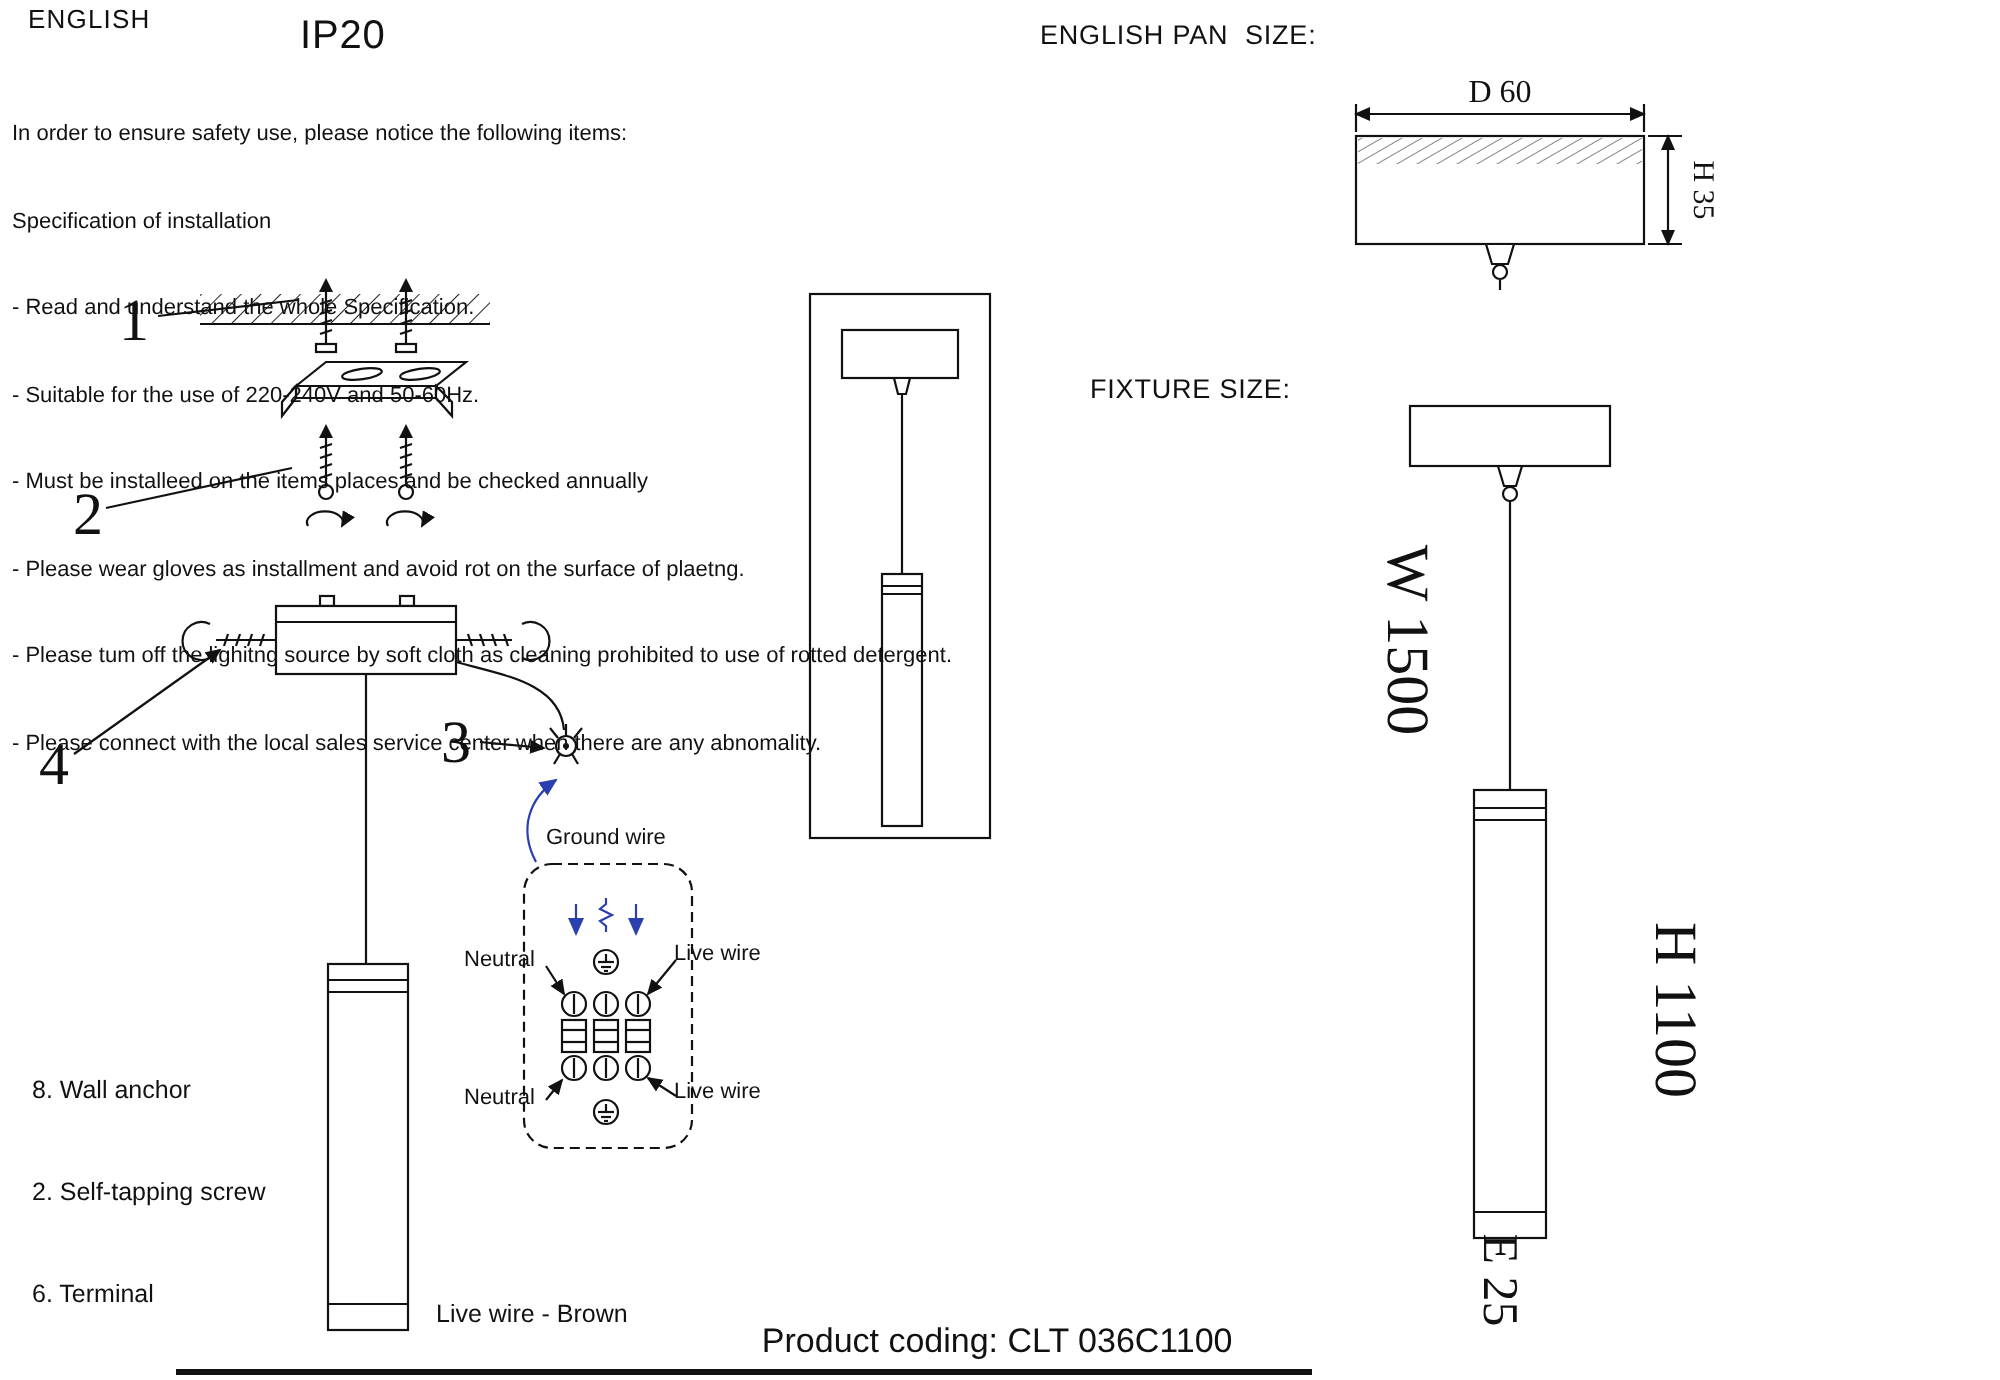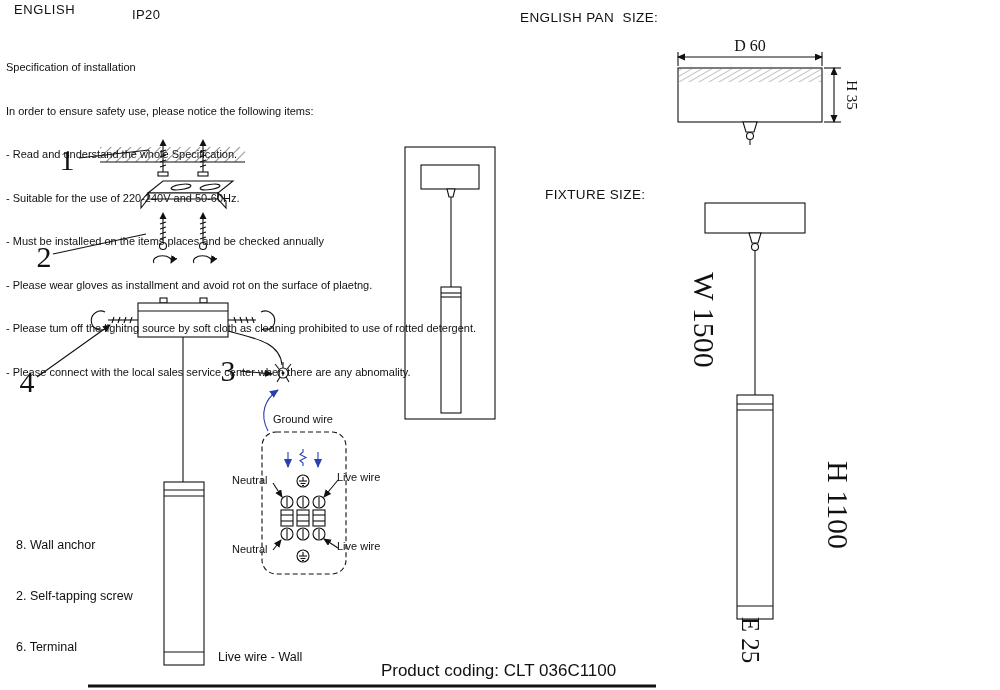--- a/index.html
+++ b/index.html
@@ -3,21 +3,21 @@
 <meta charset="utf-8">
 <style>
   * { margin:0; padding:0; box-sizing:border-box; }
   html,body { background:#fff; }
   .page {
     position:relative; width:1000px; height:690px; background:#ffffff;
     font-family:"Liberation Sans", sans-serif; color:#111; overflow:hidden;
   }
   .abs { position:absolute; white-space:pre; }
   .t-english { left:14px; top:2px;  font-size:13px; letter-spacing:.6px; }
-  .t-ip      { left:132px; top:7px; font-size:13px; letter-spacing:.4px; }
+  .t-ip      { left:150px; top:7px; font-size:20px; letter-spacing:.4px; }
   .spec      { left:6px; top:31px; font-size:11px; line-height:14.5px; }
   .spec div  { white-space:pre; }
   .t-panlabel { left:520px; top:10px; font-size:13.5px; letter-spacing:.4px; }
   .t-fixlabel { left:522px; top:187px; font-size:13.5px; letter-spacing:.4px;margin-left:23px; }
   .parts     { left:16px; top:503px; font-size:12.5px; line-height:17px; }
   .wirelabel { font-size:11px; }
   .l-ground  { left:273px; top:413px; }
   .l-neutral-top { left:232px; top:474px; }
   .l-live-top    { left:337px; top:471px; }
   .l-neutral-bot { left:232px; top:543px; }
@@ -246,22 +246,22 @@
       <text x="44" y="267" text-anchor="middle" font-size="30">2</text>
       <text x="27" y="392" text-anchor="middle" font-size="30">4</text>
       <text x="228" y="381" text-anchor="middle" font-size="30">3</text>
     </g>
   </svg>
 
   <div class="abs t-english">ENGLISH</div>
   <div class="abs t-ip">IP20</div>
 
   <div class="abs spec">
+    <div>In order to ensure safety use, please notice the following items:</div>
     <div>Specification of installation</div>
-    <div>In order to ensure safety use, please notice the following items:</div>
     <div>- Read and understand the whole Specification.</div>
     <div>- Suitable for the use of 220-240V and 50-60Hz.</div>
     <div>- Must be installeed on the items places and be checked annually</div>
     <div>- Please wear gloves as installment and avoid rot on the surface of plaetng.</div>
     <div>- Please tum off the lighitng source by soft cloth as cleaning prohibited to use of rotted detergent.</div>
     <div>- Please connect with the local sales service center when there are any abnomality.</div>
   </div>
 
   <div class="abs t-panlabel">ENGLISH PAN  SIZE:</div>
   <div class="abs t-fixlabel">FIXTURE SIZE:</div>
@@ -273,21 +273,21 @@
     
   </div>
 
   <div class="abs wirelabel l-ground">Ground wire</div>
   <div class="abs wirelabel l-neutral-top">Neutral</div>
   <div class="abs wirelabel l-live-top">Live wire</div>
   <div class="abs wirelabel l-neutral-bot">Neutral</div>
   <div class="abs wirelabel l-live-bot">Live wire</div>
 
   <div class="abs legend">
-    <div>Live wire - Wall</div>
+    <div>Live wire - Brown</div>
     
     
   </div>
 
   <div class="abs product">
     <span>Product coding:</span><span> CLT 036C1100</span>
   </div>
 
 </div>
 

